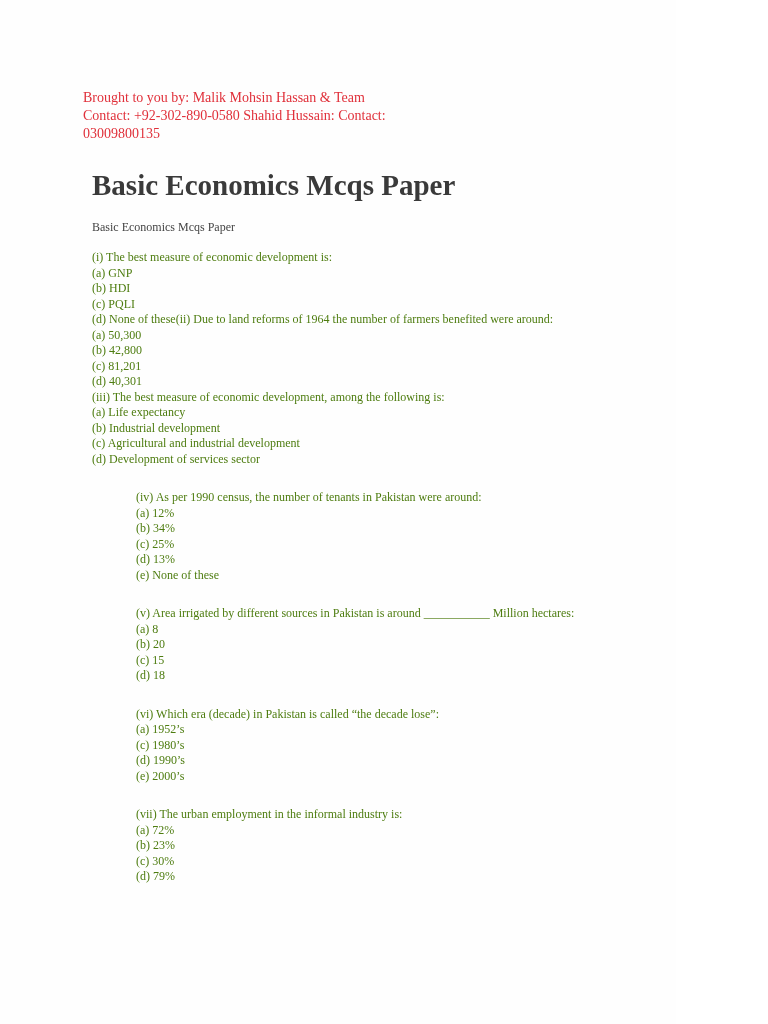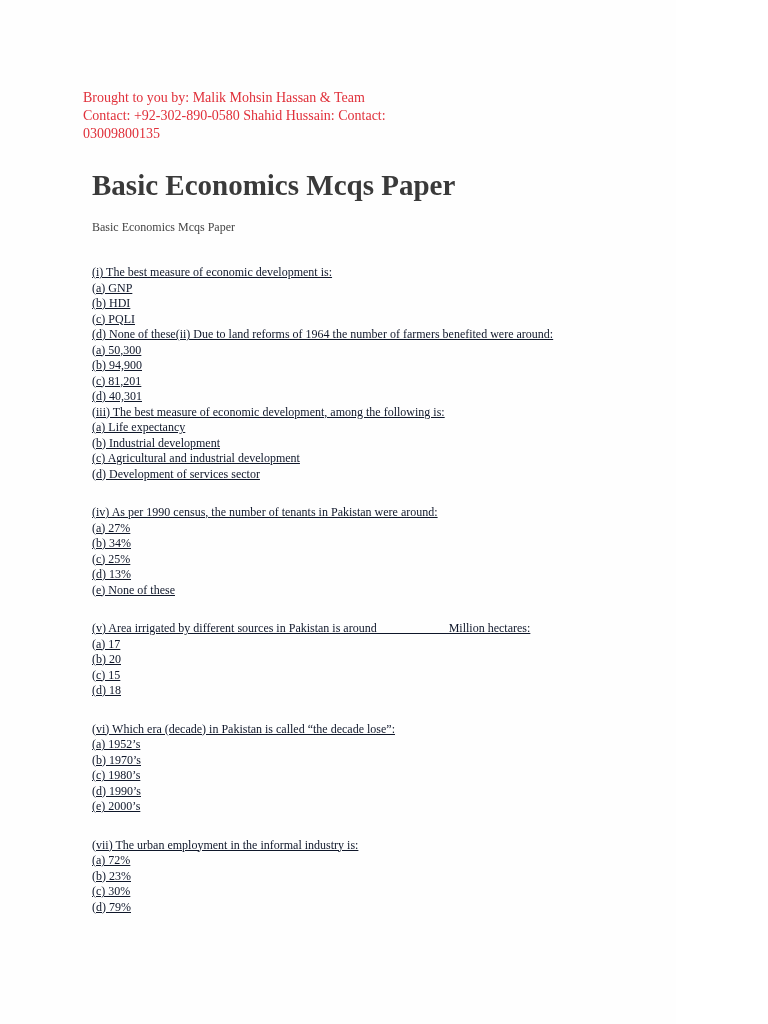--- a/index.html
+++ b/index.html
@@ -46,28 +46,27 @@
     left: 92px;
     top: 220px;
     font-size: 12px;
     line-height: 15px;
     color: #444;
     white-space: nowrap;
   }
   .body-text {
     position: absolute;
     left: 92px;
-    top: 265px;
+    top: 250px;
     font-size: 12px;
     line-height: 15.5px;
-    color: #0f172a;
-    text-decoration: underline;
+    color: #4d7c0f;
   }
   .q-block { margin: 0; }
-  .q-block + .q-block.gap { margin-top: 23px; }
+  .q-block + .q-block.gap { margin-top: 23px; margin-left: 44px; }
   .line { white-space: nowrap; }
 </style>
 </head>
 <body>
 
 <div class="page">
 
   <div class="credits">
     <div>Brought to you by: Malik Mohsin Hassan &amp; Team</div>
     <div>Contact: +92-302-890-0580 Shahid Hussain:  Contact:</div>
@@ -79,51 +78,50 @@
   <div class="subtitle">Basic Economics Mcqs Paper</div>
 
   <div class="body-text">
     <div class="q-block">
       <div class="line">(i) The best measure of economic development is:</div>
       <div class="line">(a) GNP</div>
       <div class="line">(b) HDI</div>
       <div class="line">(c) PQLI</div>
       <div class="line">(d) None of these(ii) Due to land reforms of 1964 the number of farmers benefited were around:</div>
       <div class="line">(a) 50,300</div>
-      <div class="line">(b) 94,900</div>
+      <div class="line">(b) 42,800</div>
       <div class="line">(c) 81,201</div>
       <div class="line">(d) 40,301</div>
       <div class="line">(iii) The best measure of economic development, among the following is:</div>
       <div class="line">(a) Life expectancy</div>
       <div class="line">(b) Industrial development</div>
       <div class="line">(c) Agricultural and industrial development</div>
       <div class="line">(d) Development of services sector</div>
     </div>
 
     <div class="q-block gap">
       <div class="line">(iv) As per 1990 census, the number of tenants in Pakistan were around:</div>
-      <div class="line">(a) 27%</div>
+      <div class="line">(a) 12%</div>
       <div class="line">(b) 34%</div>
       <div class="line">(c) 25%</div>
       <div class="line">(d) 13%</div>
       <div class="line">(e) None of these</div>
     </div>
 
     <div class="q-block gap">
       <div class="line">(v) Area irrigated by different sources in Pakistan is around ___________ Million hectares:</div>
-      <div class="line">(a) 17</div>
+      <div class="line">(a) 8</div>
       <div class="line">(b) 20</div>
       <div class="line">(c) 15</div>
       <div class="line">(d) 18</div>
     </div>
 
     <div class="q-block gap">
       <div class="line">(vi) Which era (decade) in Pakistan is called “the decade lose”:</div>
       <div class="line">(a) 1952’s</div>
-      <div class="line">(b) 1970’s</div>
       <div class="line">(c) 1980’s</div>
       <div class="line">(d) 1990’s</div>
       <div class="line">(e) 2000’s</div>
     </div>
 
     <div class="q-block gap">
       <div class="line">(vii) The urban employment in the informal industry is:</div>
       <div class="line">(a) 72%</div>
       <div class="line">(b) 23%</div>
       <div class="line">(c) 30%</div>

